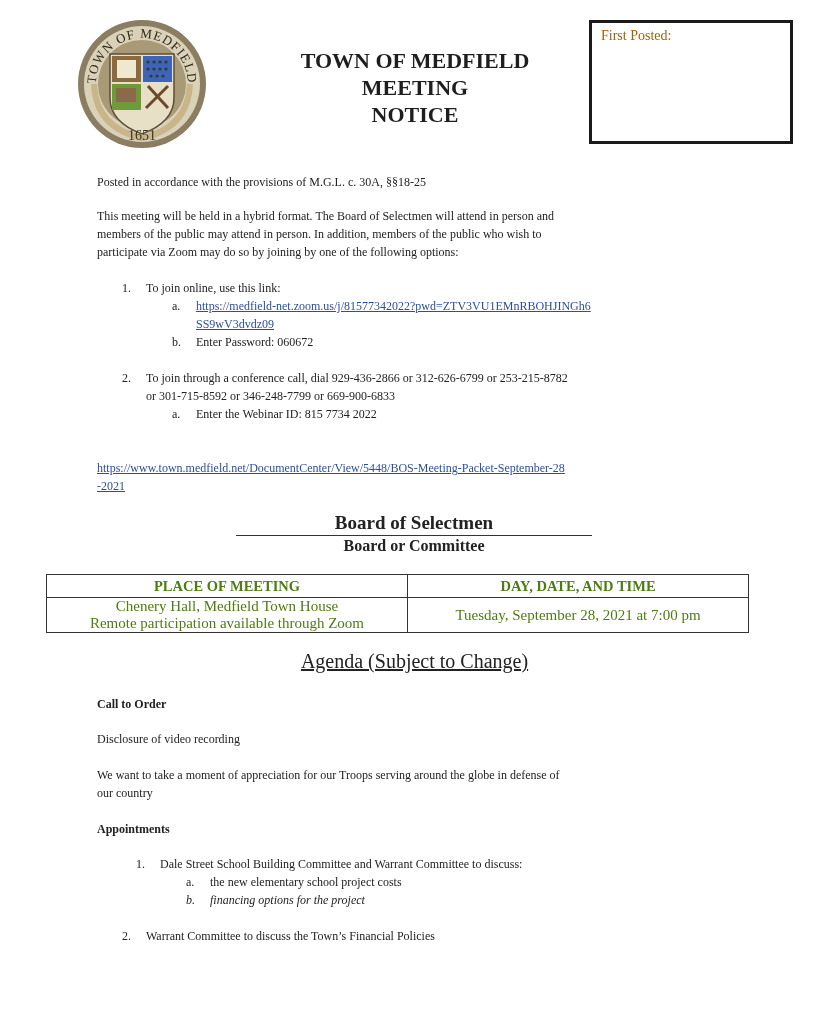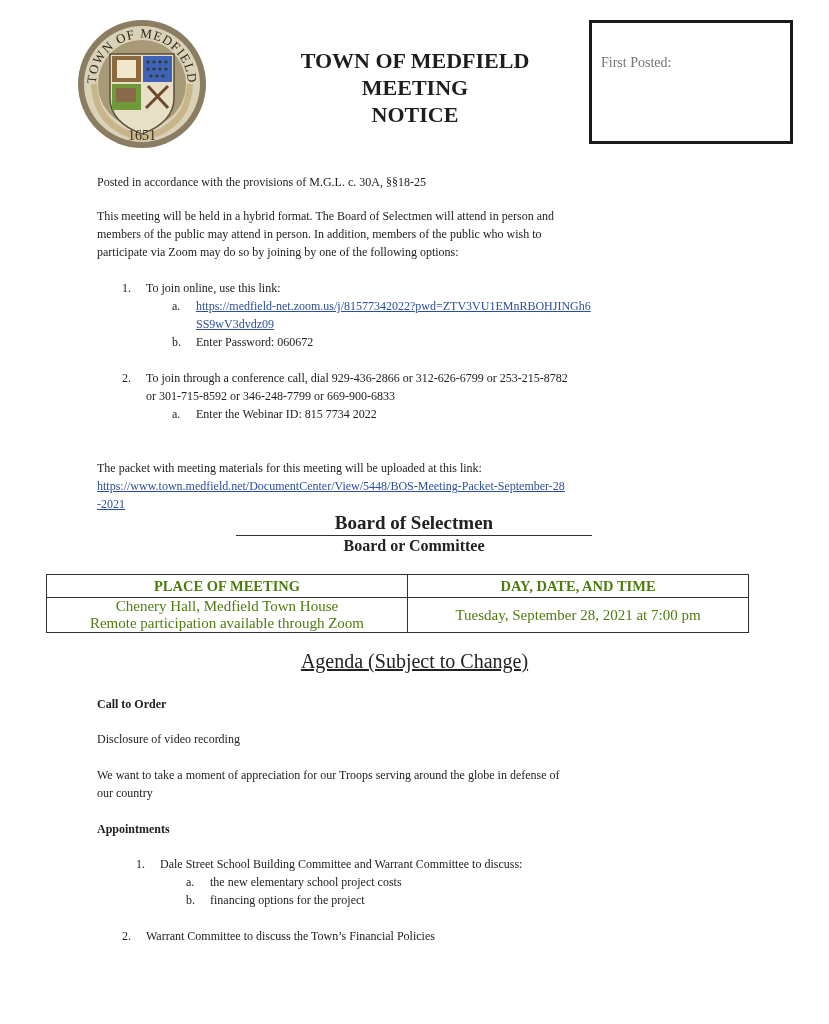--- a/index.html
+++ b/index.html
@@ -12,21 +12,21 @@
   .seal { left: 76px; top: 18px; width: 132px; height: 132px; }
   .title {
     left: 270px; top: 47px; width: 290px; text-align: center;
     font-weight: bold; font-size: 22px; line-height: 27px; color: #1e1e1e;
   }
   .posted-box {
     left: 589px; top: 20px; width: 204px; height: 124px;
     border: 3px solid #1a1a1a; box-sizing: border-box;
   }
   .posted-box span {
-    position: absolute; left: 9px; top: 5px; font-size: 14px; color: #737373; margin-top: 27px;
+    position: absolute; left: 9px; top: 5px; font-size: 14px; color: #a16207;
   }
   .p { left: 97px; font-size: 12px; line-height: 18px; color: #222; }
   .link { color: #2b4f9a; text-decoration: underline; }
   .num { display: inline-block; width: 24px; text-align: left; }
   .sub { display: inline-block; width: 24px; }
   .board-line {
     left: 236px; top: 512px; width: 356px; text-align: center;
     font-weight: bold; font-size: 19px; line-height: 22px;
     border-bottom: 1.5px solid #333; padding-bottom: 1px;
   }
@@ -110,21 +110,20 @@
   <div style="padding-left:50px;"><span class="sub">b.</span><span>Enter Password: 060672</span></div>
 </div>
 
 <div class="abs p" style="left:122px; top:369px;">
   <div><span class="num">2.</span><span>To join through a conference call, dial 929-436-2866 or 312-626-6799 or 253-215-8782</span></div>
   <div style="padding-left:24px;">or 301-715-8592  or 346-248-7799  or 669-900-6833</div>
   <div style="padding-left:50px;"><span class="sub">a.</span><span>Enter the Webinar ID: 815 7734 2022</span></div>
 </div>
 
 <div class="abs p" style="top:459px;">
-  <div>The packet with meeting materials for this meeting will be uploaded at this link:</div>
   <div><a class="link">https://www.town.medfield.net/DocumentCenter/View/5448/BOS-Meeting-Packet-September-28</a></div>
   <div><a class="link">-2021</a></div>
 </div>
 
 <div class="abs board-line">Board of Selectmen</div>
 <div class="abs board-sub">Board or Committee</div>
 
 <table class="meet">
   <tbody>
       <tr>
@@ -146,17 +145,17 @@
 <div class="abs p" style="top:730px;">Disclosure of video recording</div>
 <div class="abs p" style="top:766px;">
   <div>We want to take a moment of appreciation for our Troops serving around the globe in defense of</div>
   <div>our country</div>
 </div>
 <div class="abs p bold" style="top:820px;">Appointments</div>
 
 <div class="abs p" style="left:136px; top:855px;">
   <div><span class="num">1.</span><span>Dale Street School Building Committee and Warrant Committee to discuss:</span></div>
   <div style="padding-left:50px;"><span class="sub">a.</span><span>the new elementary school project costs</span></div>
-  <div style="padding-left:50px;"><span class="sub">b.</span><span>financing options for the project</span></div>
+  <div style="padding-left:50px;font-style:italic;"><span class="sub">b.</span><span>financing options for the project</span></div>
 </div>
 <div class="abs p" style="left:122px; top:927px;">
   <span class="num">2.</span><span>Warrant Committee to discuss the Town’s Financial Policies</span>
 </div>
 
 </body></html>

